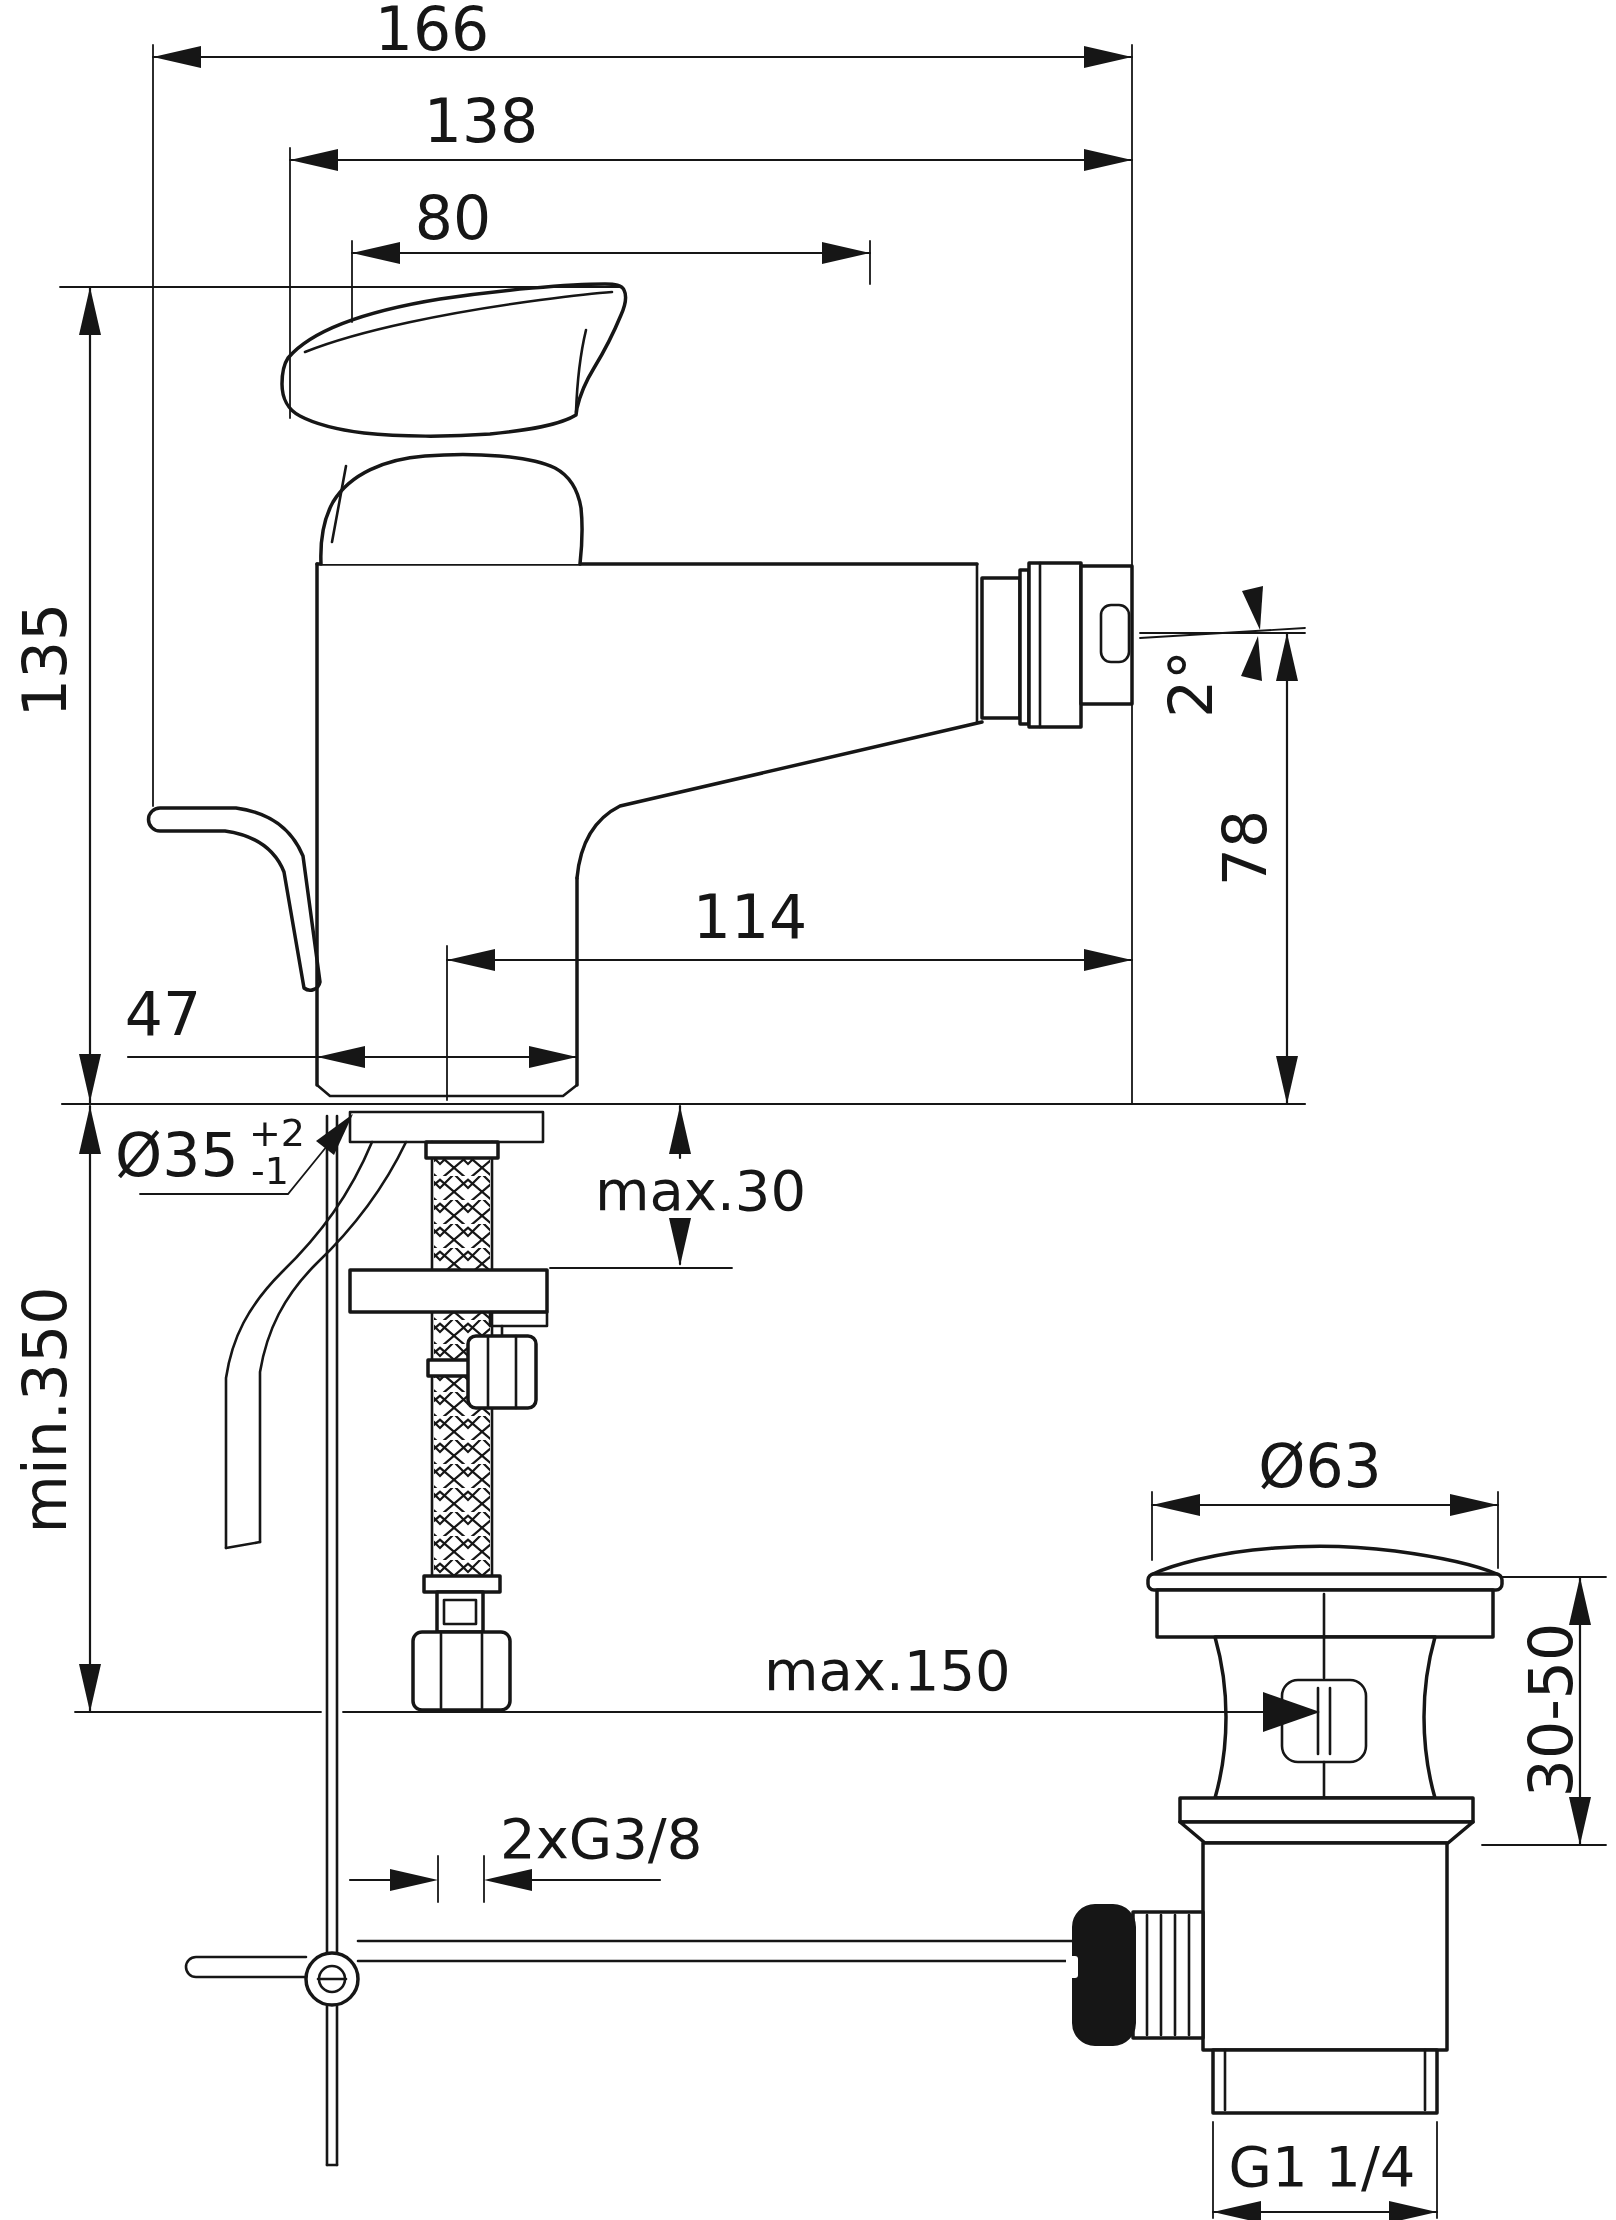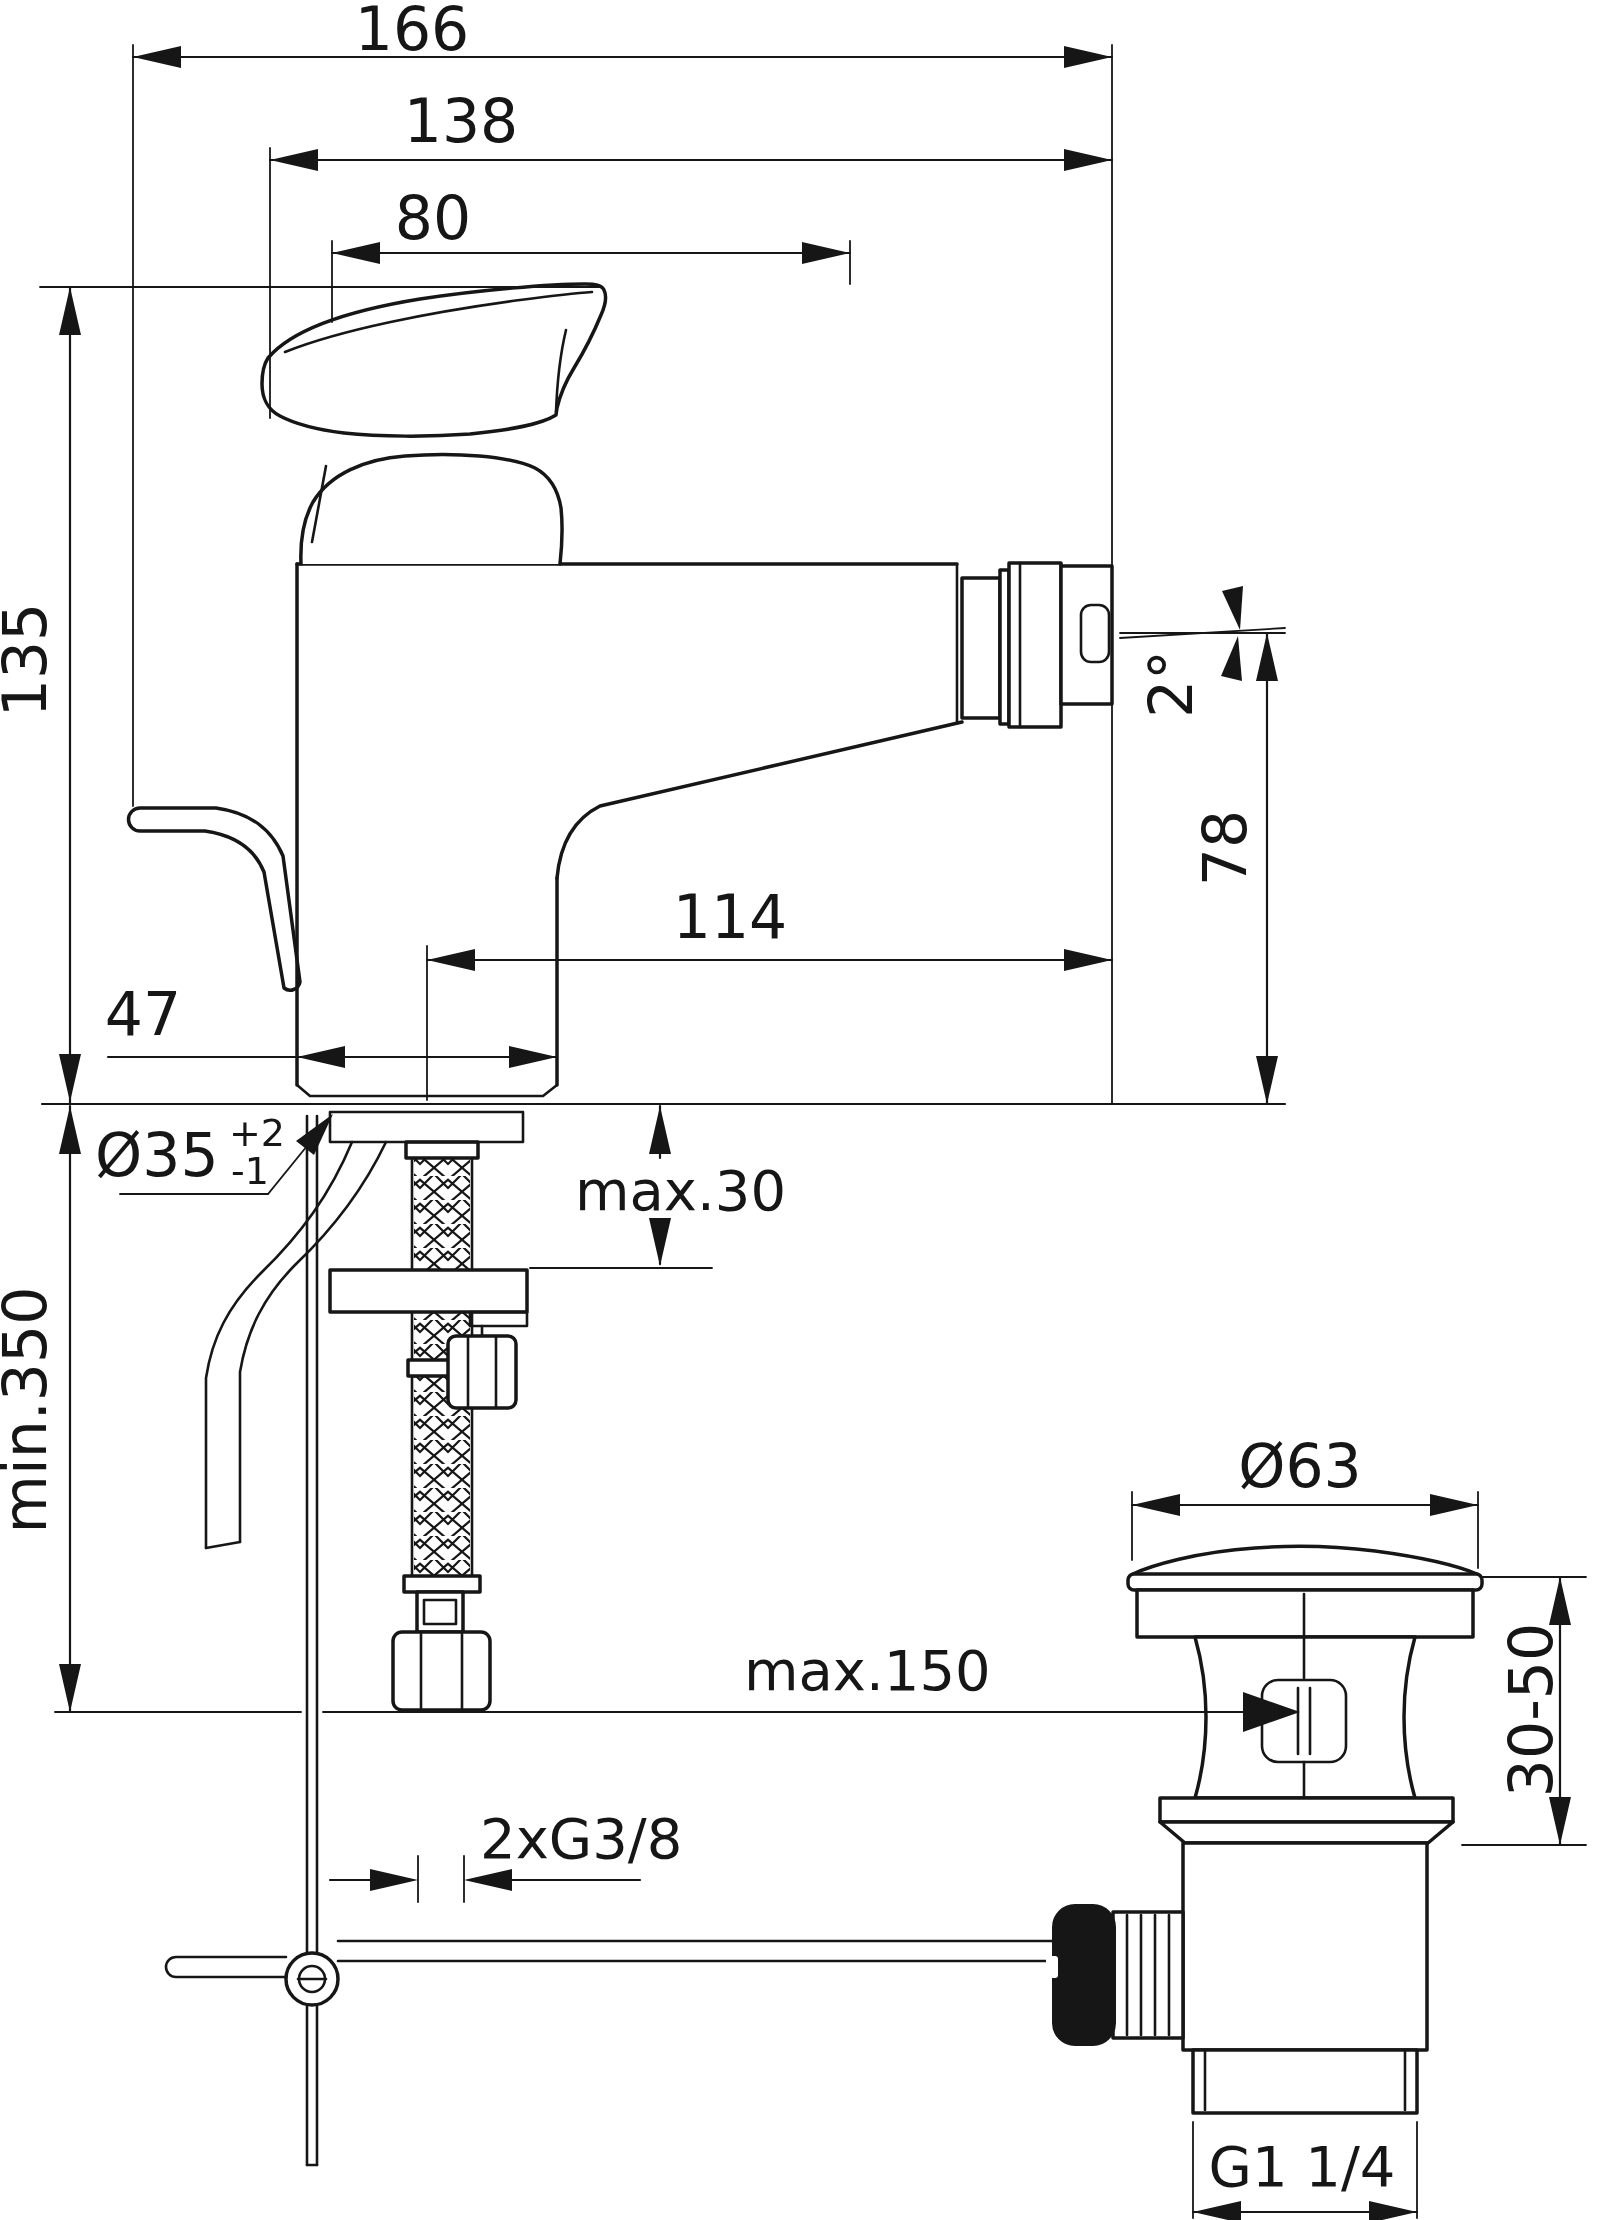--- a/index.html
+++ b/index.html
@@ -1,16 +1,16 @@
 <!DOCTYPE html>
 <html><head>
 <meta charset="utf-8">
 <style>
   html,body{margin:0;padding:0;background:#ffffff;}
-  .stage{width:1300px;height:2220px;position:relative;background:#fff;}
+  .stage{width:1300px;height:2220px;position:relative;background:#fff;margin-left:20px;}
   svg{display:block;font-family:"DejaVu Sans","Liberation Sans",sans-serif;}
   .part{fill:#ffffff;stroke:#161616;stroke-width:3.5;stroke-linejoin:round;stroke-linecap:round;}
   .part-thin{fill:none;stroke:#161616;stroke-width:2.6;stroke-linejoin:round;stroke-linecap:round;}
   .part-black{fill:#161616;stroke:#161616;stroke-width:2;}
   .dim{stroke:#161616;stroke-width:2.2;fill:none;stroke-linecap:round;}
   .ext{stroke:#161616;stroke-width:1.8;fill:none;stroke-linecap:round;}
   .arrow{fill:#161616;stroke:none;}
   .lbl{fill:#161616;font-size:60px;}
   .lbl-m{fill:#161616;font-size:56px;}
   .lbl-s{fill:#161616;font-size:38px;}

